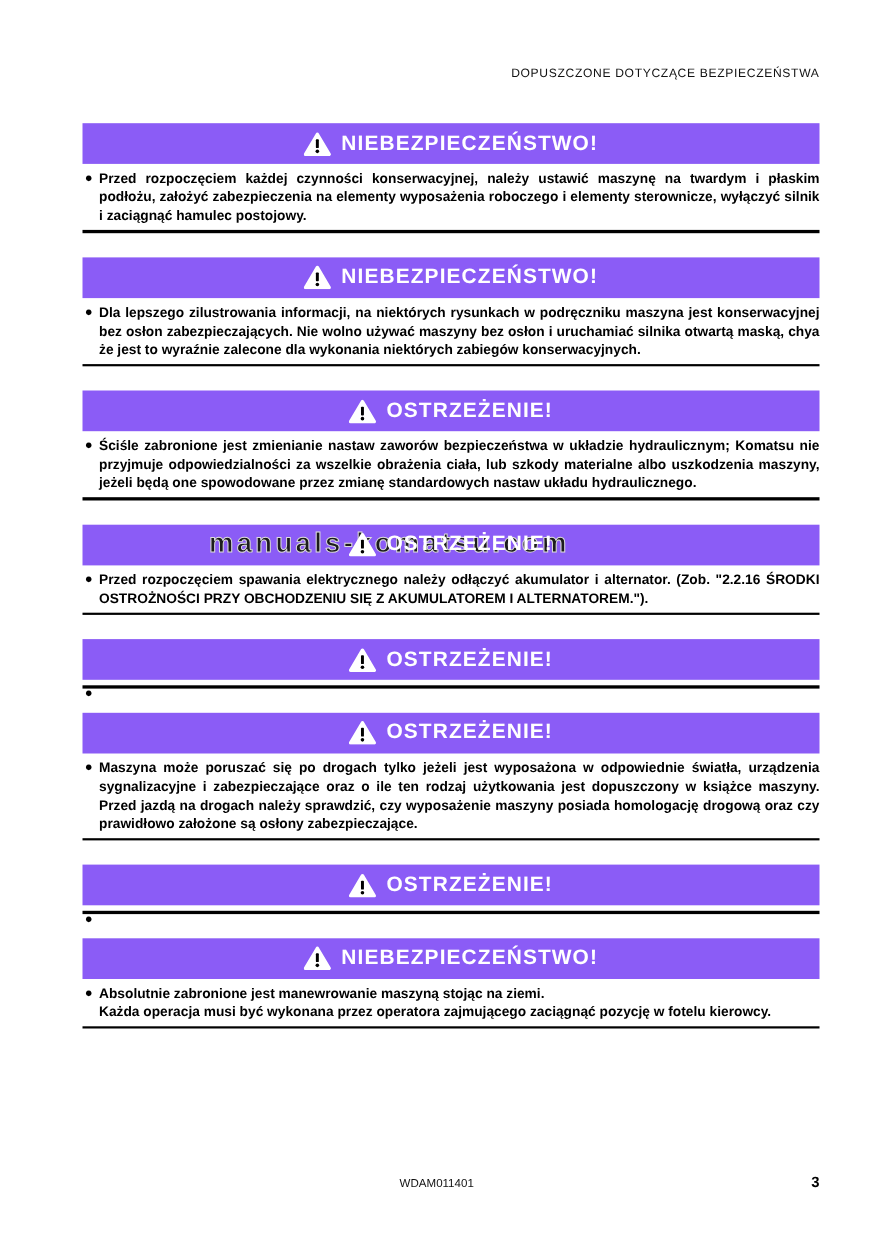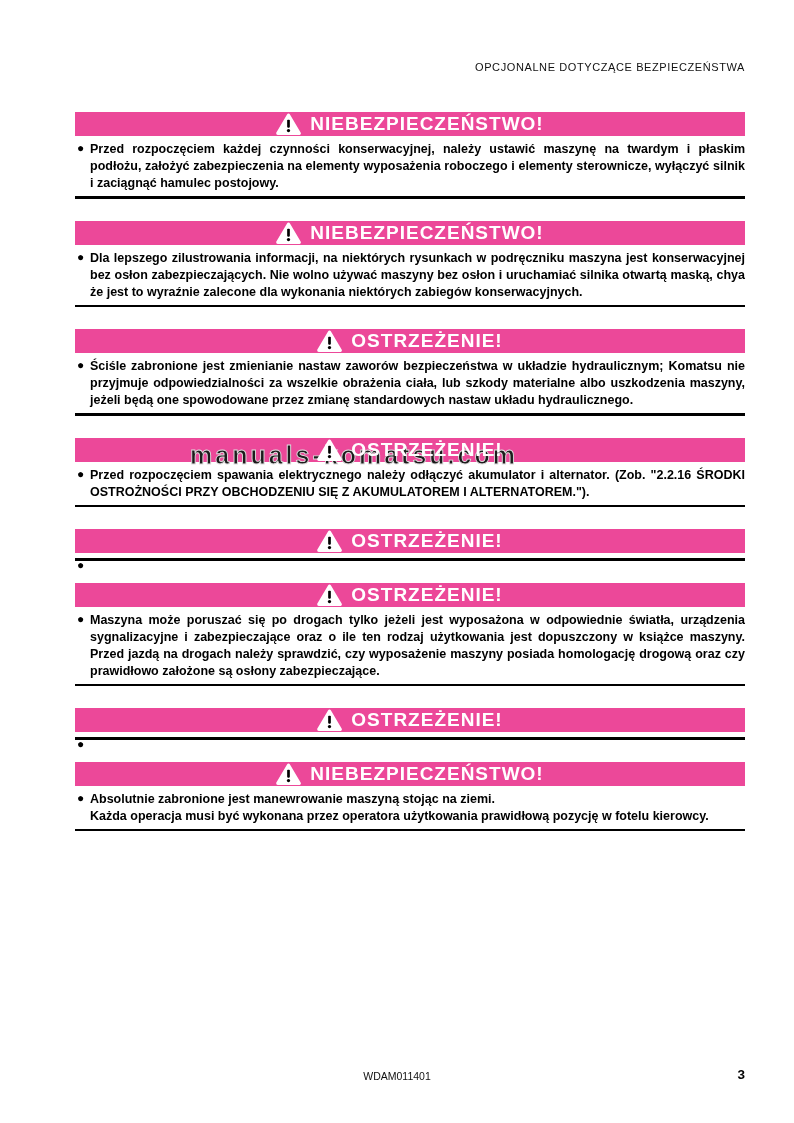--- a/index.html
+++ b/index.html
@@ -19,22 +19,22 @@
     letter-spacing: 0.6px;
     color: #111;
   }
   .content {
     position: absolute;
     top: 112px; left: 75px; width: 670px;
   }
   .section + .section { margin-top: 22px; }
   .banner {
     position: relative;
-    height: 24px;
-    background: #ec4899;
+    height: 37px;
+    background: #8b5cf6;
     display: flex;
     align-items: center;
     justify-content: center;
     gap: 9px;
   }
   .watermark {
     position: absolute;
     top: 5px; left: 115px;
     z-index: 1;
     font-size: 25px;
@@ -85,21 +85,21 @@
     position: absolute;
     top: 1067px; left: 75px; width: 670px;
     text-align: right;
     font-size: 13.5px;
     font-weight: bold;
   }
 </style>
 </head>
 <body>
 
-<div class="page-header">OPCJONALNE DOTYCZĄCE BEZPIECZEŃSTWA</div>
+<div class="page-header">DOPUSZCZONE DOTYCZĄCE BEZPIECZEŃSTWA</div>
 
 <main class="content">
   <section class="section">
     <div class="banner">
 
       <span class="tri-icon">
         <svg width="25" height="22" viewBox="0 0 26 23" aria-hidden="true">
           <polygon points="13,2.2 24.3,21.3 1.7,21.3" fill="#ffffff" stroke="#ffffff" stroke-width="3.2" stroke-linejoin="round"></polygon>
           <rect x="11.6" y="7" width="2.8" height="8.3" rx="0.8" fill="#000000"></rect>
           <circle cx="13" cy="18.4" r="1.7" fill="#000000"></circle>
@@ -234,20 +234,20 @@
           <polygon points="13,2.2 24.3,21.3 1.7,21.3" fill="#ffffff" stroke="#ffffff" stroke-width="3.2" stroke-linejoin="round"></polygon>
           <rect x="11.6" y="7" width="2.8" height="8.3" rx="0.8" fill="#000000"></rect>
           <circle cx="13" cy="18.4" r="1.7" fill="#000000"></circle>
         </svg>
       </span>
       <span class="banner-label">NIEBEZPIECZEŃSTWO!</span>
     </div>
     <div class="bullet-item">
       <span class="bullet-marker">●</span>
       <span class="para-text">Absolutnie zabronione jest manewrowanie maszyną stojąc na ziemi.
-Każda operacja musi być wykonana przez operatora użytkowania prawidłową pozycję w fotelu kierowcy.</span>
+Każda operacja musi być wykonana przez operatora zajmującego zaciągnąć pozycję w fotelu kierowcy.</span>
     </div>
     <div class="rule"></div>
   </section>
 </main>
 
 <div class="footer-code">WDAM011401</div>
 <div class="footer-page">3</div>
 
 </body></html>

